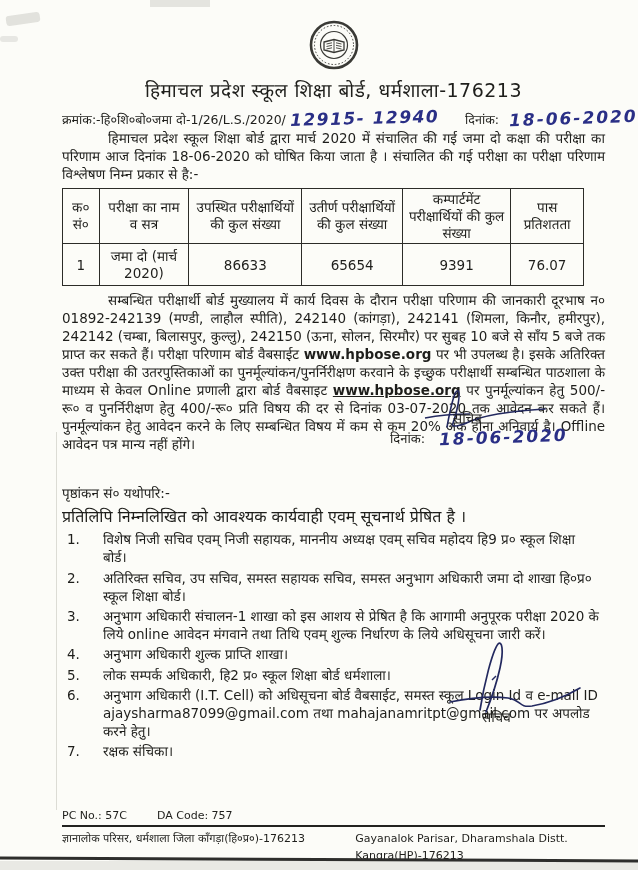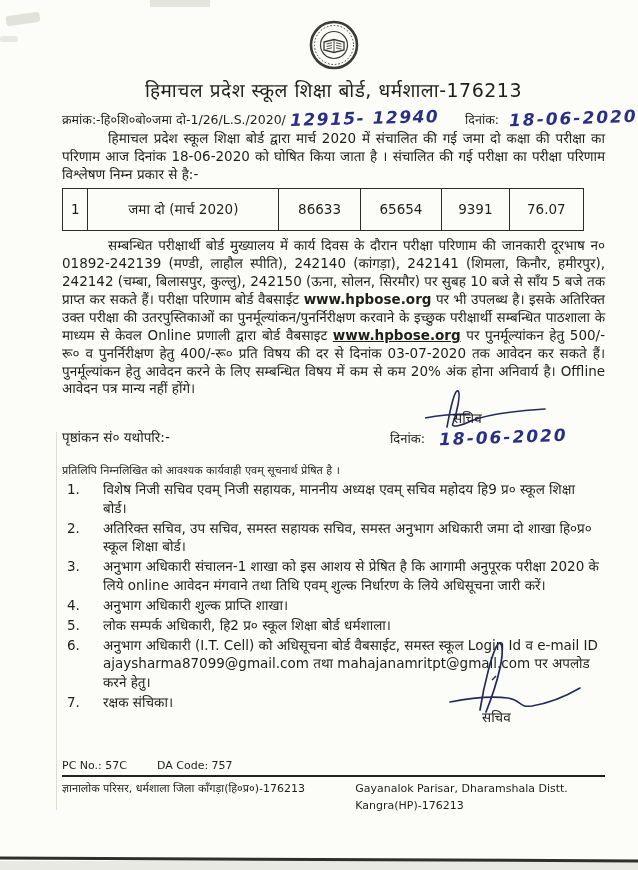--- a/index.html
+++ b/index.html
@@ -35,21 +35,21 @@
   table.results th, table.results td {
     border:1.6px solid #2c2c28; text-align:center; vertical-align:middle;
     padding:2px 3px; font-weight:normal; line-height:1.25;
   }
   table.results th { height:40px; }
   table.results td { height:42px; }
   .col-sn { width:40px; } .col-name { width:102px; } .col-app { width:128px; }
   .col-pass { width:112px; } .col-comp { width:122px; } .col-pct { width:78px; }
 
   .endorse-heading { font-size:13.5px; margin-top:30px; }
-  .copy-line { font-size:11px; margin-top:16px; }
+  .copy-line { font-size:16px; margin-top:3px; }
 
   .dist-list { margin-top:3px; }
   .dist-item { display:flex; font-size:13.5px; line-height:1.35; margin-top:2px; }
   .dist-item .num { width:41px; flex:0 0 41px; padding-left:5px; }
   .dist-item .txt { flex:1; padding-right:4px; }
 
   .pc-line { display:flex; gap:30px; font-size:11px; margin-top:48px; }
   .footer-rule { border:none; border-top:2px solid #222220; margin:3px 0 0 0; width:543px; }
   .footer-cols { display:flex; justify-content:space-between; font-size:11px; line-height:1.55; margin-top:3px; }
   .footer-col-left { width:52%; }
@@ -98,20 +98,28 @@
       <span class="hw hw-ref">12915- 12940</span>
       <span class="ref-date-label">दिनांक:</span>
       <span class="hw hw-date">18-06-2020</span>
     </div>
 
 
     <div class="para indent">हिमाचल प्रदेश स्कूल शिक्षा बोर्ड द्वारा मार्च 2020 में संचालित की गई जमा दो कक्षा की परीक्षा का परिणाम आज दिनांक 18-06-2020 को घोषित किया जाता है । संचालित की गई परीक्षा का परीक्षा परिणाम विश्लेषण निम्न प्रकार से है:-</div>
 
     <table class="results">
       <tbody>
+          <tr>
+        <th class="col-sn">क० सं०</th>
+        <th class="col-name">परीक्षा का नाम व सत्र</th>
+        <th class="col-app">उपस्थित परीक्षार्थियों की कुल संख्या</th>
+        <th class="col-pass">उतीर्ण परीक्षार्थियों की कुल संख्या</th>
+        <th class="col-comp">कम्पार्टमेंट परीक्षार्थियों की कुल संख्या</th>
+        <th class="col-pct">पास प्रतिशतता</th>
+      </tr>
       <tr>
         <td>1</td>
         <td>जमा दो (मार्च 2020)</td>
         <td>86633</td>
         <td>65654</td>
         <td>9391</td>
         <td>76.07</td>
       </tr>
     </tbody>
       </table>

